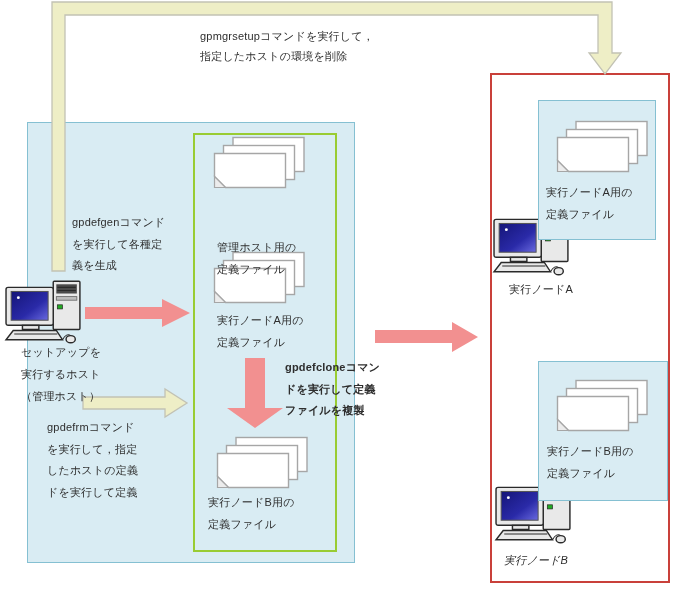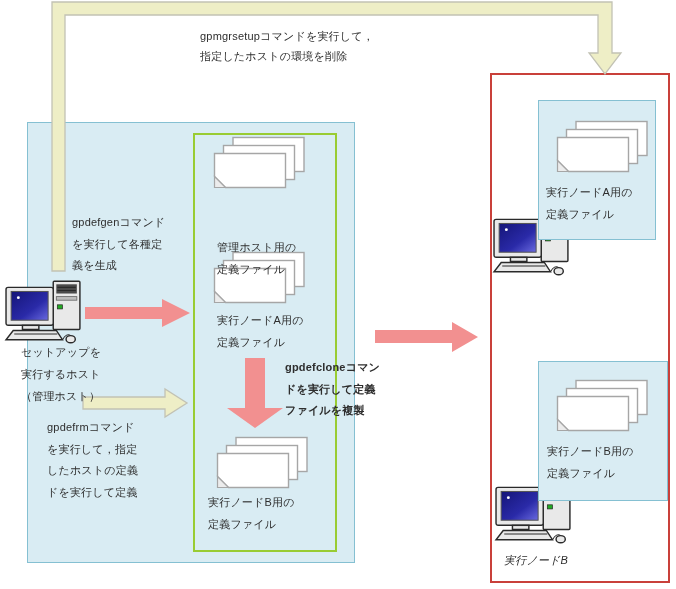--- a/index.html
+++ b/index.html
@@ -127,20 +127,21 @@
   <div class="txt lbl-stack3">実行ノードB用の
 定義ファイル</div>
   <div class="txt lbl-stackA">実行ノードA用の
 定義ファイル</div>
   <div class="txt lbl-stackB">実行ノードB用の
 定義ファイル</div>
 
   <div class="txt lbl-host">セットアップを
 実行するホスト
 （管理ホスト）</div>
+  <div class="txt lbl-nodeA">実行ノードA</div>
   <div class="txt lbl-nodeB">実行ノードB</div>
 
   <div class="txt note-top">gpmgrsetupコマンドを実行して，
 指定したホストの環境を削除</div>
   <div class="txt note-gen">gpdefgenコマンド
 を実行して各種定
 義を生成</div>
   <div class="txt note-rm">gpdefrmコマンド
 を実行して，指定
 したホストの定義

